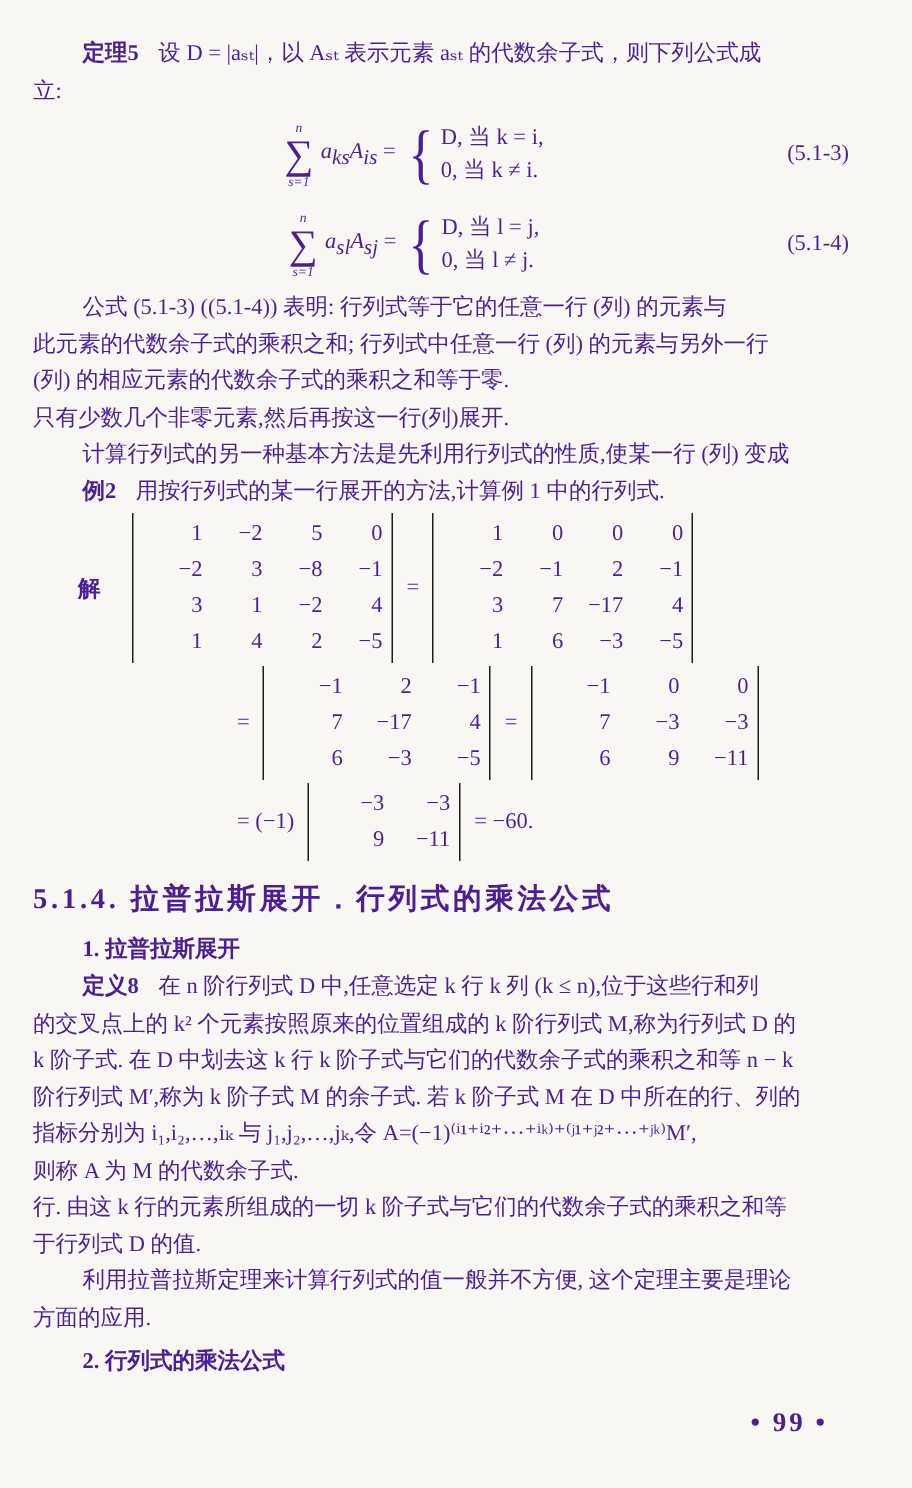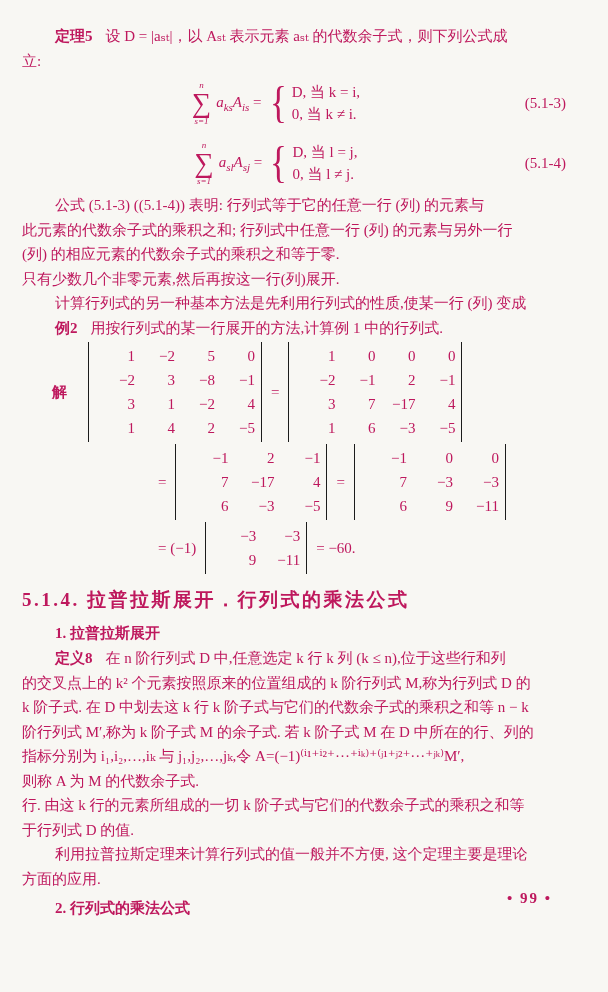--- a/index.html
+++ b/index.html
@@ -5,21 +5,21 @@
   html,body{margin:0;padding:0;}
   body{
     width:608px;height:992px;
     background:#e9e8e4;
     font-family:"Liberation Serif","DejaVu Serif",serif;
   }
   .page{
     position:relative;
     width:608px;height:992px;
     background:#f8f7f3;
-    color:#be185d;
+    color:#4c1d95;
     overflow:hidden;
     box-sizing:border-box;
     padding:24px 22px 0 22px;
     font-size:15px;
   }
   .line{
     height:24.5px;line-height:24.5px;
     white-space:nowrap;overflow:hidden;
   }
   .indent{padding-left:33px;}
@@ -36,21 +36,21 @@
     display:inline-flex;align-items:center;
     transform:translateX(-28px);
   }
   .sum{
     display:inline-flex;flex-direction:column;align-items:center;
     margin-right:5px;
   }
   .sum-upper,.sum-lower{font-size:9px;line-height:10px;font-style:italic;}
   .sum-sigma{font-size:27px;line-height:26px;}
   .term{font-size:15px;margin-right:6px;}
-  .term sub{font-size:11px;font-style:italic;}
+  .term sub{font-size:14px;font-style:italic;}
   .brace{font-size:44px;font-weight:400;line-height:44px;margin-right:3px;transform:scaleX(.8);}
   .cases{display:inline-flex;flex-direction:column;}
   .case-line{height:22px;line-height:22px;font-size:15px;}
   .formula-label{
     position:absolute;right:20px;top:50%;
     transform:translateY(-50%);
     font-size:15px;
   }
 
   
@@ -77,22 +77,22 @@
   }
   .subsection{
     font-weight:bold;
     height:26px;line-height:26px;
     padding-left:33px;
     margin-top:4px;
     white-space:nowrap;
   }
   .page-number{
     position:absolute;
-    top:890px;right:56px;
-    font-size:15px;font-weight:bold;
+    top:938px;right:56px;
+    font-size:18px;font-weight:bold;
     letter-spacing:2px;
     margin-left:20px;
   }
 </style>
 </head>
 <body>
 
 <div class="page">
 
   <div class="para">

